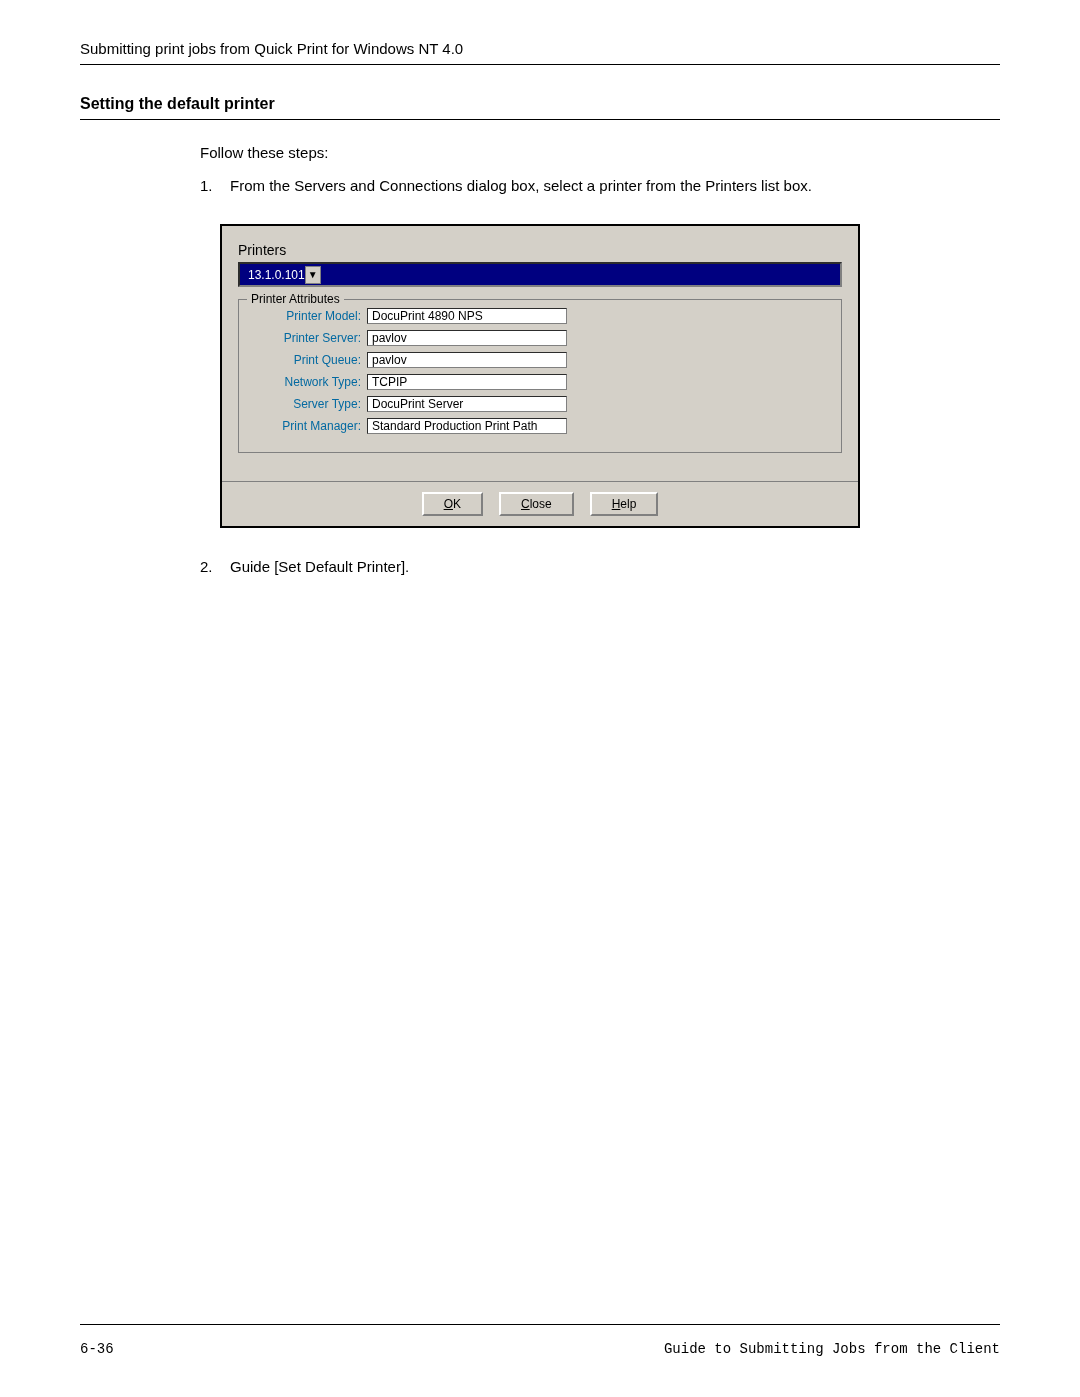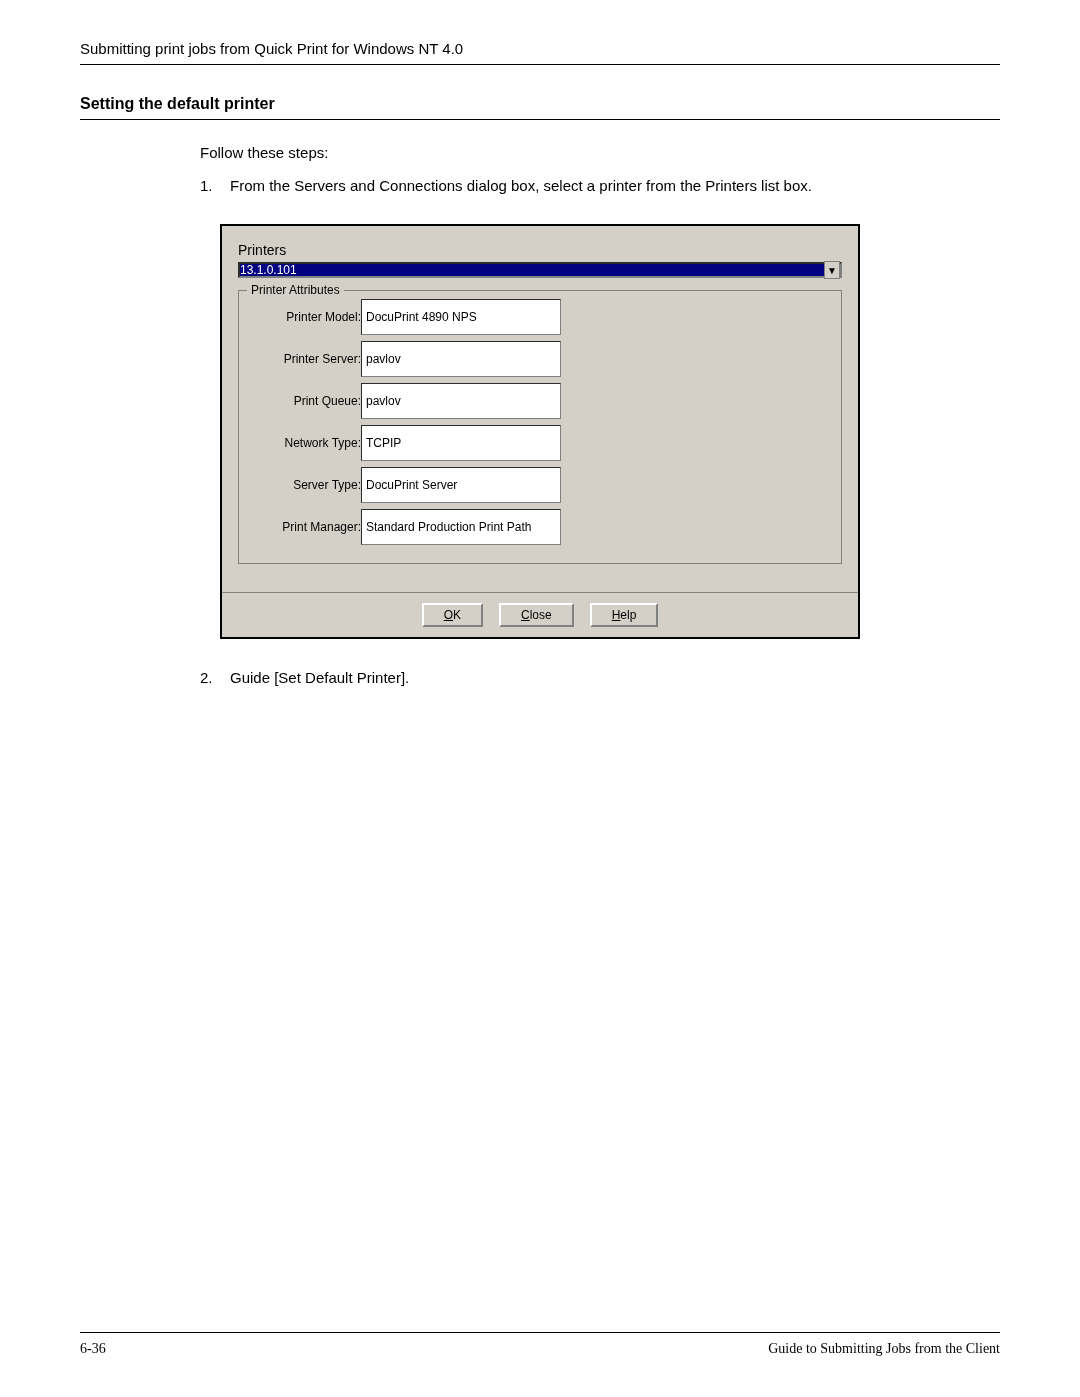--- a/index.html
+++ b/index.html
@@ -122,26 +122,25 @@
       align-items: center;
       gap: 10px;
       margin-bottom: 12px;
     }
 
     .printer-dropdown {
       flex: 1;
       background: #000080;
       color: #ffffff;
       border: 2px inset #808080;
-      padding: 2px 0;
-      font-size: 12px;
-      height: 16px;
-      display: flex;
-      align-items: center;
-      justify-content: space-between;
+      padding: 2px 8px;
+      font-size: 12px;
+      height: 25px;
+      display: flex;
+      align-items: center;
     }
 
     .dropdown-arrow {
       background: #d4d0c8;
       border: 1px solid #808080;
       width: 16px;
       height: 18px;
       display: flex;
       align-items: center;
       justify-content: center;
@@ -192,31 +191,32 @@
 
     .attr-row {
       display: flex;
       align-items: center;
       margin-bottom: 6px;
     }
 
     .attr-label {
       text-align: right;
       min-width: 110px;
-      font-size: 12px;
-      color: #000000;
+      margin-right: 6px;
+      font-size: 12px;
+      color: #0369a1;
     }
 
     .attr-value {
       background: #ffffff;
       border: 1px inset #808080;
       padding: 1px 4px;
       font-size: 12px;
       min-width: 200px;
-      height: 36px;
+      height: 16px;
       display: flex;
       align-items: center;
     }
 
     .dialog-footer {
       border-top: 1px solid #808080;
       padding: 10px 16px 10px 16px;
       display: flex;
       justify-content: center;
       gap: 16px;
@@ -245,24 +245,24 @@
       display: flex;
       gap: 10px;
     }
 
     .page-footer {
       position: absolute;
       bottom: 40px;
       left: 80px;
       right: 80px;
       border-top: 1px solid #000;
-      padding-top: 8px;
+      padding-top: 16px;
       display: flex;
       justify-content: space-between;
-      font-family: Liberation Serif, serif;
+      font-family: Liberation Mono, monospace;
       font-size: 14px;
     }
   </style>
 </head>
 <body>
 
 <div class="page-container">
 
   <div class="header-section">
     <span class="header-text">Submitting print jobs from Quick Print for Windows NT 4.0</span>

